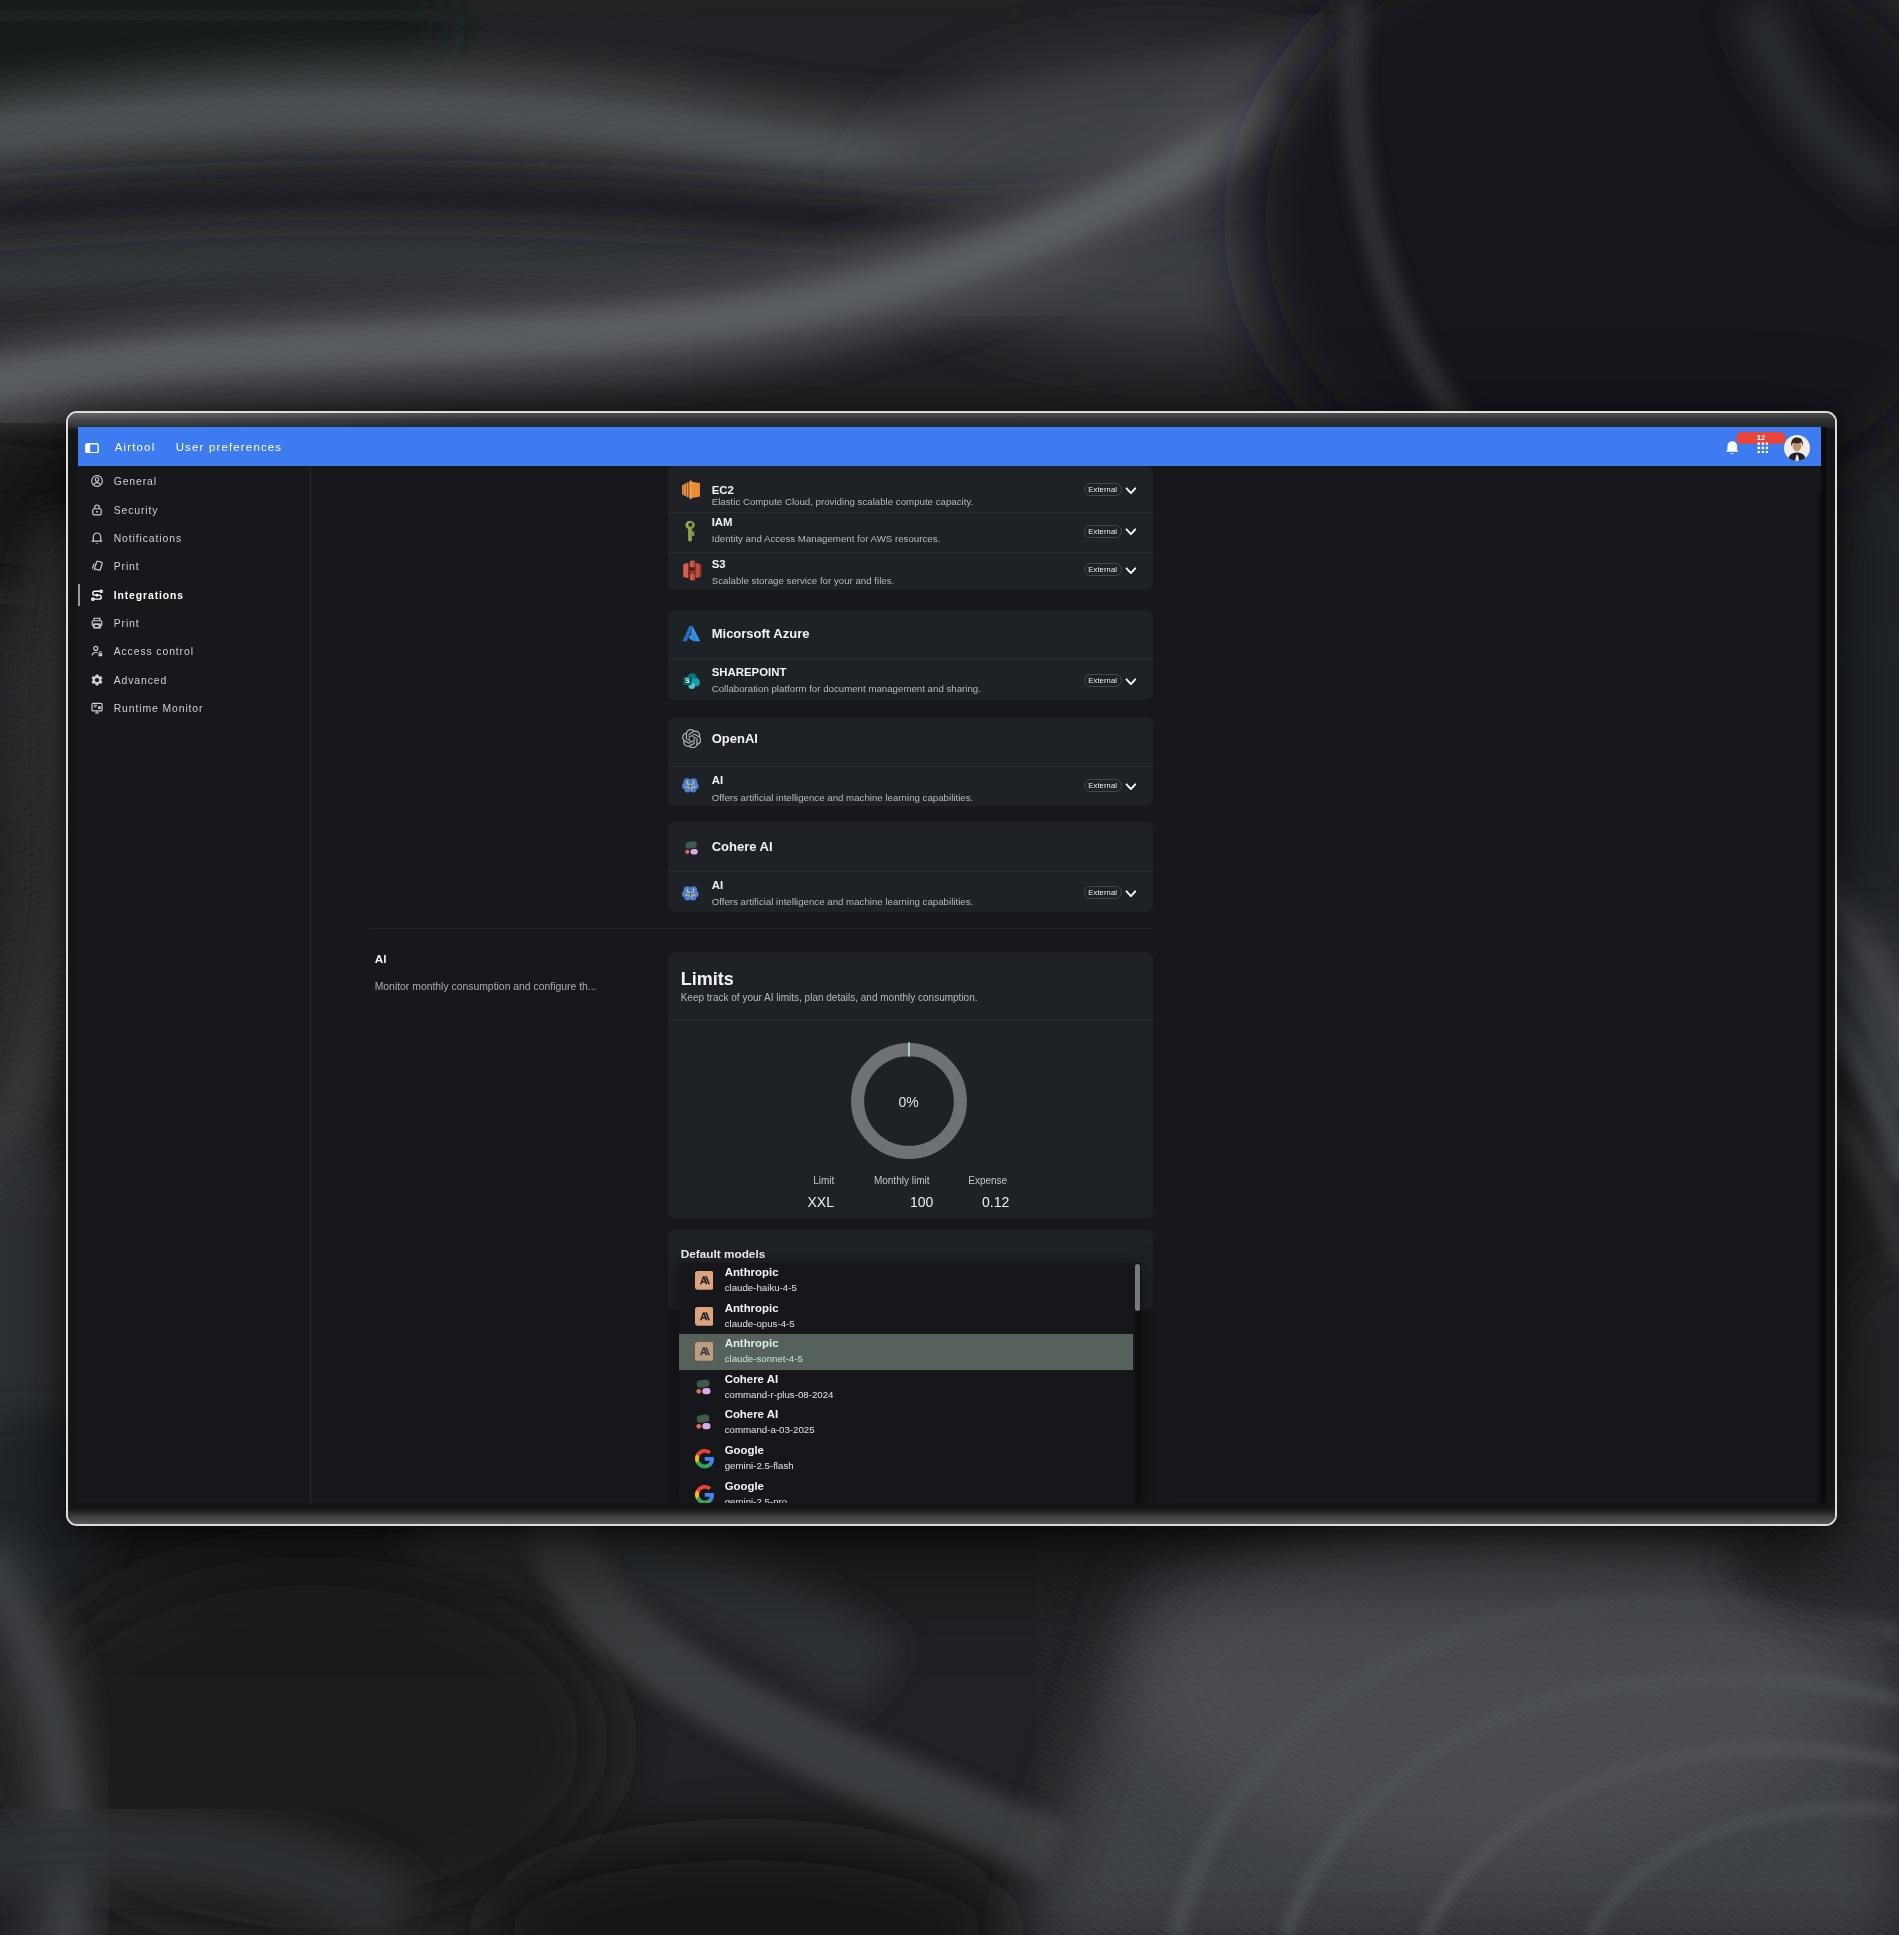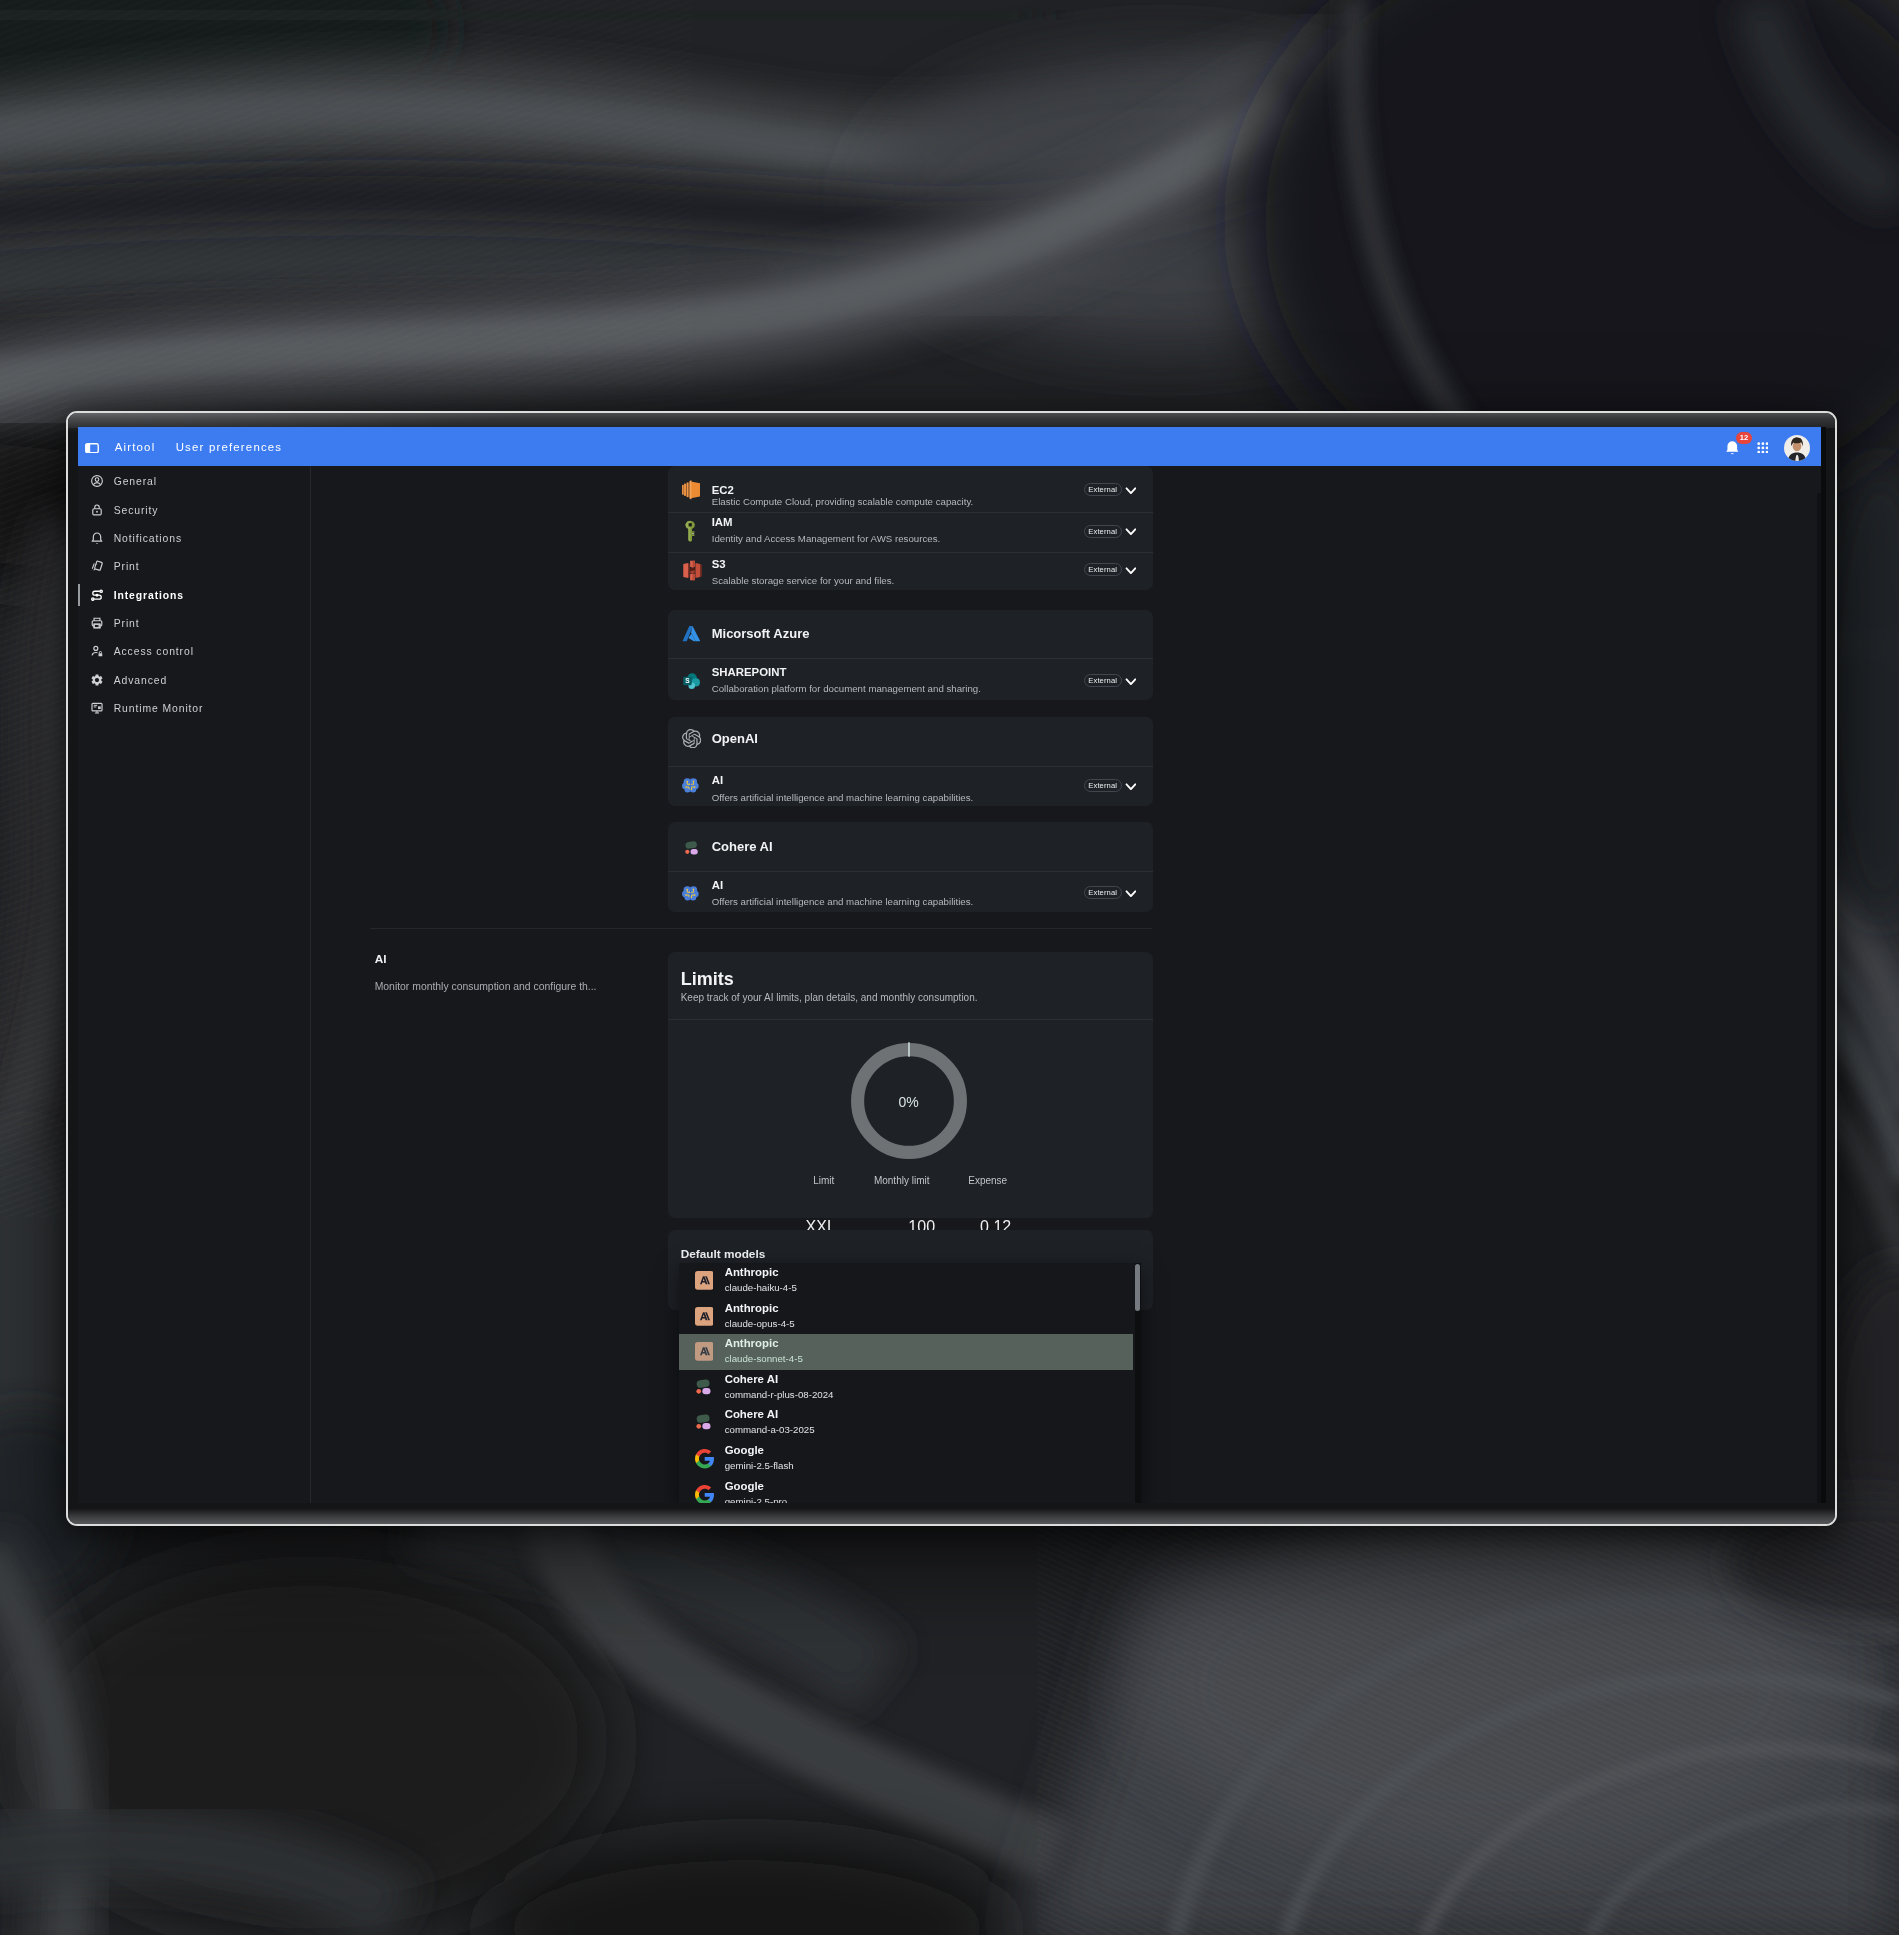--- a/index.html
+++ b/index.html
@@ -42,21 +42,21 @@
   .pill { position:absolute; left:416px; width:38px; height:13px; border:1px solid #43474d; border-radius:7px;
      color:#eef0f2; font-size:7.6px; display:flex; align-items:center; justify-content:center; letter-spacing:0.1px; }
   .chev { position:absolute; left:457px; width:11.8px; height:11.8px; }
   .hic { position:absolute; left:14.5px; }
   .ht { position:absolute; left:44px; font-size:13px; font-weight:700; color:#f2f3f5; }
   
   .lcol-t { position:absolute; font-size:11.8px; font-weight:700; color:#eef0f2; }
   .lcol-d { position:absolute; font-size:10.4px; color:#a9acb0; }
   
   .lab { position:absolute; font-size:10px; color:#c2c5c9; transform:translateX(-50%); }
-  .val { position:absolute; font-size:16px; color:#eef0f2; transform:translateX(-50%);margin-top:24px; }
+  .val { position:absolute; font-size:14px; color:#eef0f2; transform:translateX(-50%); }
   
   #drop { position:absolute; left:601px; top:836px; width:462px; height:241px; background:#16171b;
     box-shadow:0 7px 21px rgba(0,0,0,.55); }
   .drow { position:absolute; left:0; width:454px; height:36px; }
   .drow .ric2 { position:absolute; left:16px; top:8.3px; }
   .drow .dt { position:absolute; left:46px; top:2.8px; font-size:11.4px; font-weight:700; color:#f3f4f6; }
   .drow .dd { position:absolute; left:46px; top:18.7px; font-size:9.7px; color:#e0e2e5; }
   .drow.hi { background:#57615b; }
   .drow.hi .dt { color:#ddeee6; }
   .drow.hi .dd { color:#c7e2d4; }
@@ -149,21 +149,21 @@
       <svg style="position:absolute;left:7.6px;top:16px" width="14" height="10.4" viewBox="0 0 20 15">
         <rect x="1" y="1" width="18" height="13" rx="2.6" fill="none" stroke="#fff" stroke-width="2"></rect>
         <path d="M2.6 1.6 h4.8 v11.8 H2.6 a1.6 1.6 0 0 1 -1.6 -1.6 v-8.6 A1.6 1.6 0 0 1 2.6 1.6 Z" fill="#fff"></path>
       </svg>
       <div class="hl t1">Airtool</div>
       <div class="hl t2">User preferences</div>
       <svg style="position:absolute;left:1646px;top:12.4px" width="16.6" height="18" viewBox="0 0 24 26">
         <path d="M12 3.2 a7 7 0 0 0 -7 7 v5.2 l-1.8 3.1 h17.6 l-1.8 -3.1 v-5.2 a7 7 0 0 0 -7 -7 z" fill="#fff"></path>
         <path d="M9.8 20.5 a2.3 2.3 0 0 0 4.4 0 z" fill="#fff"></path>
       </svg>
-      <div style="position:absolute;left:1658px;top:4.8px;min-width:16.6px;height:11.8px;border-radius:6.2px;background:#e8453c;color:#fff;font-size:7.6px;font-weight:700;display:flex;align-items:center;justify-content:center;padding:0 4px">12</div>
+      <div style="position:absolute;left:1658px;top:4.8px;min-width:16.6px;height:11.8px;border-radius:6.2px;background:#e8453c;color:#fff;font-size:7.6px;font-weight:700;display:flex;align-items:center;justify-content:center;padding:0 21px">12</div>
       <svg style="position:absolute;left:1679px;top:14.5px" width="11.8" height="11.8" viewBox="0 0 17 17">
         <g fill="#fff">
           <circle cx="2.5" cy="2.5" r="2"></circle>
             <circle cx="8.5" cy="2.5" r="2"></circle>
             <circle cx="14.5" cy="2.5" r="2"></circle>
           <circle cx="2.5" cy="8.5" r="2"></circle>
             <circle cx="8.5" cy="8.5" r="2"></circle>
             <circle cx="14.5" cy="8.5" r="2"></circle>
           <circle cx="2.5" cy="14.5" r="2"></circle>
             <circle cx="8.5" cy="14.5" r="2"></circle>

